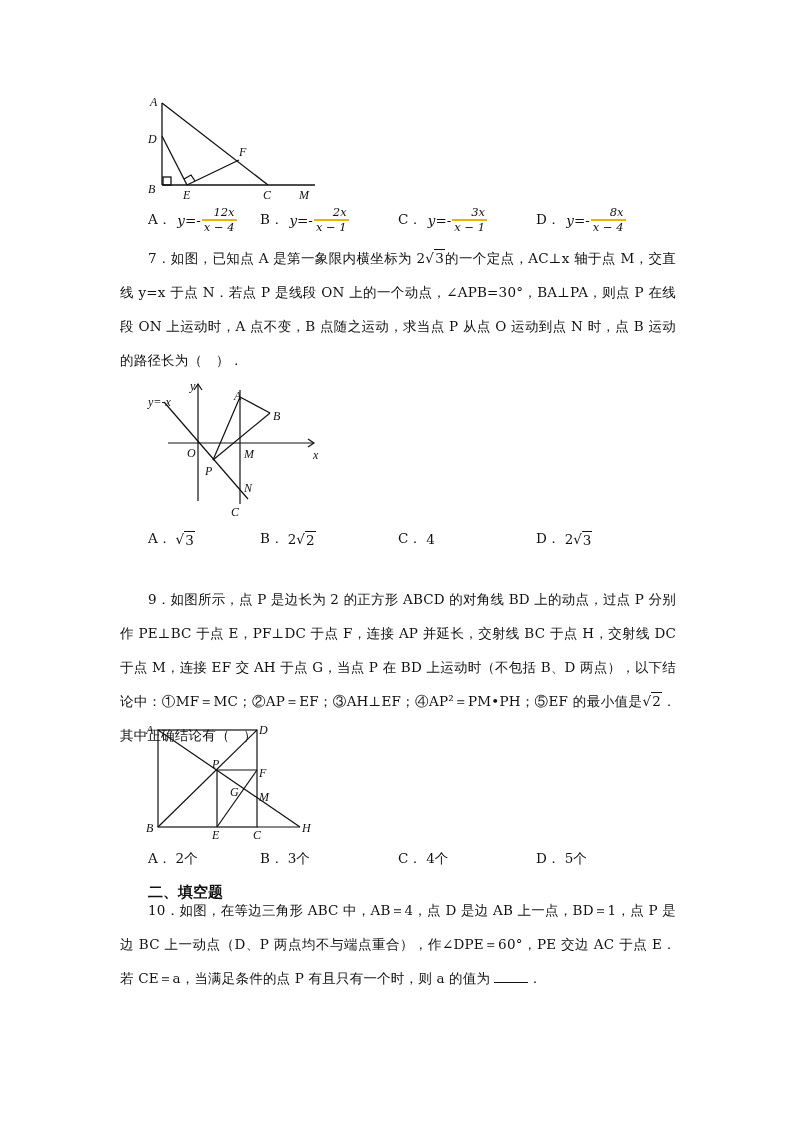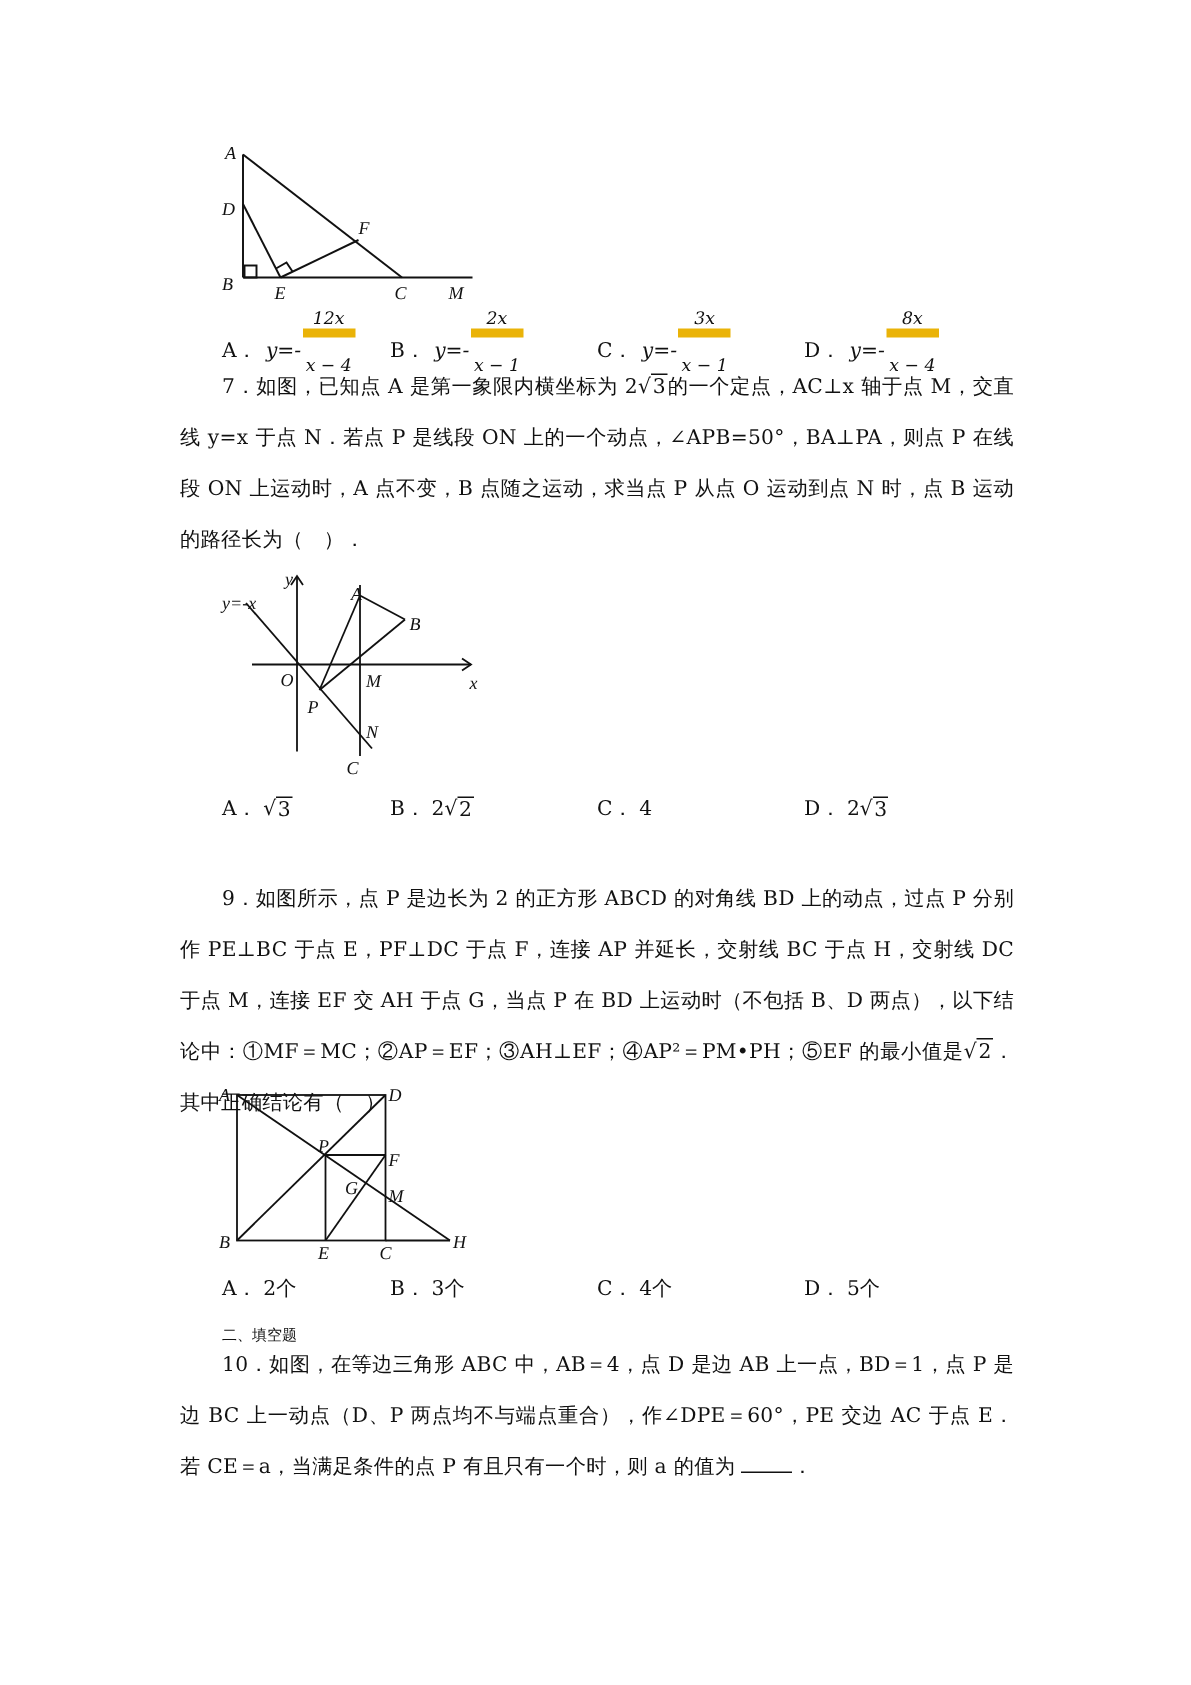--- a/index.html
+++ b/index.html
@@ -4,26 +4,26 @@
 <style>
   html, body { margin: 0; padding: 0; background: #ffffff; }
   body { width: 794px; height: 1123px; position: relative; overflow: hidden;
          font-family: "DejaVu Serif", "Liberation Serif", serif; color: #111; }
   .abs { position: absolute; }
   .para { position: absolute; left: 120px; width: 556px; font-size: 13.5px; line-height: 34px;
           text-align: justify; letter-spacing: 0.2px; }
   .para .indent { display: inline-block; width: 28px; }
   .opt-row { position: absolute; left: 148px; width: 520px; height: 28px; font-size: 13.5px; }
   .opt { position: absolute; top: 0; white-space: nowrap; display: flex; align-items: center; }
-  .frac { display: inline-flex; flex-direction: column; align-items: center; vertical-align: middle;
+  .frac { display: inline-flex; flex-direction: column; align-items: flex-end; vertical-align: middle;
           font-size: 11.5px; font-style: italic; margin-left: 1px; }
   .frac .num { padding: 0 2px; line-height: 13px; }
-  .frac .den { border-top: 6px solid #eab308; padding: 12px 2px; line-height: 13px; }
+  .frac .den { border-top: 2px solid #eab308; padding: 0 2px; line-height: 13px; }
   .yeq { font-style: italic; margin-left: 6px; }
-  .section { position: absolute; left: 148px; top: 883px; font-size: 10px; font-weight: normal;
+  .section { position: absolute; left: 148px; top: 883px; font-size: 15px; font-weight: bold;
              font-family: "DejaVu Sans", "Liberation Sans", sans-serif; }
   .blank { display: inline-block; width: 34px; border-bottom: 1px solid #111; height: 12px; margin-left: 4px; }
   svg text { font-family: "Liberation Serif", "DejaVu Serif", serif; font-style: italic; font-size: 12px; fill: #111; }
   .sqrt { border-top: 1px solid #111; padding: 0 1px; }
 </style>
 </head>
 <body>
 
 <svg class="abs" style="left:140px;top:92px" width="190" height="112" viewBox="0 0 190 112">
   <g stroke="#111" stroke-width="1.3" fill="none">
@@ -73,21 +73,21 @@
     <span>D．</span>
     <span class="yeq">y=-</span>
     <span class="frac">
         <span class="num">8x</span>
         <span class="den">x − 4</span>
       </span>
   </div>
 </div>
 
 <div class="para" style="top:241px">
-  <span class="indent"></span><span>7．如图，已知点 A 是第一象限内横坐标为 2</span><span>√</span><span class="sqrt">3</span><span>的一个定点，AC⊥x 轴于点 M，交直线 y=x 于点 N．若点 P 是线段 ON 上的一个动点，∠APB=50°，BA⊥PA，则点 P 在线段 ON 上运动时，A 点不变，B 点随之运动，求当点 P 从点 O 运动到点 N 时，点 B 运动的路径长为（　）．</span>
+  <span class="indent"></span><span>7．如图，已知点 A 是第一象限内横坐标为 2</span><span>√</span><span class="sqrt">3</span><span>的一个定点，AC⊥x 轴于点 M，交直线 y=x 于点 N．若点 P 是线段 ON 上的一个动点，∠APB=30°，BA⊥PA，则点 P 在线段 ON 上运动时，A 点不变，B 点随之运动，求当点 P 从点 O 运动到点 N 时，点 B 运动的路径长为（　）．</span>
 </div>
 
 <svg class="abs" style="left:142px;top:376px" width="196" height="146" viewBox="0 0 196 146">
   <g stroke="#111" stroke-width="1.2" fill="none">
     <line x1="26" y1="67" x2="172" y2="67"></line>
     <polyline points="166,63 172,67 166,71"></polyline>
     <line x1="56" y1="125" x2="56" y2="8"></line>
     <polyline points="52,14 56,8 60,14"></polyline>
     <line x1="22" y1="26" x2="106" y2="123"></line>
     <line x1="98" y1="14" x2="98" y2="128"></line>

